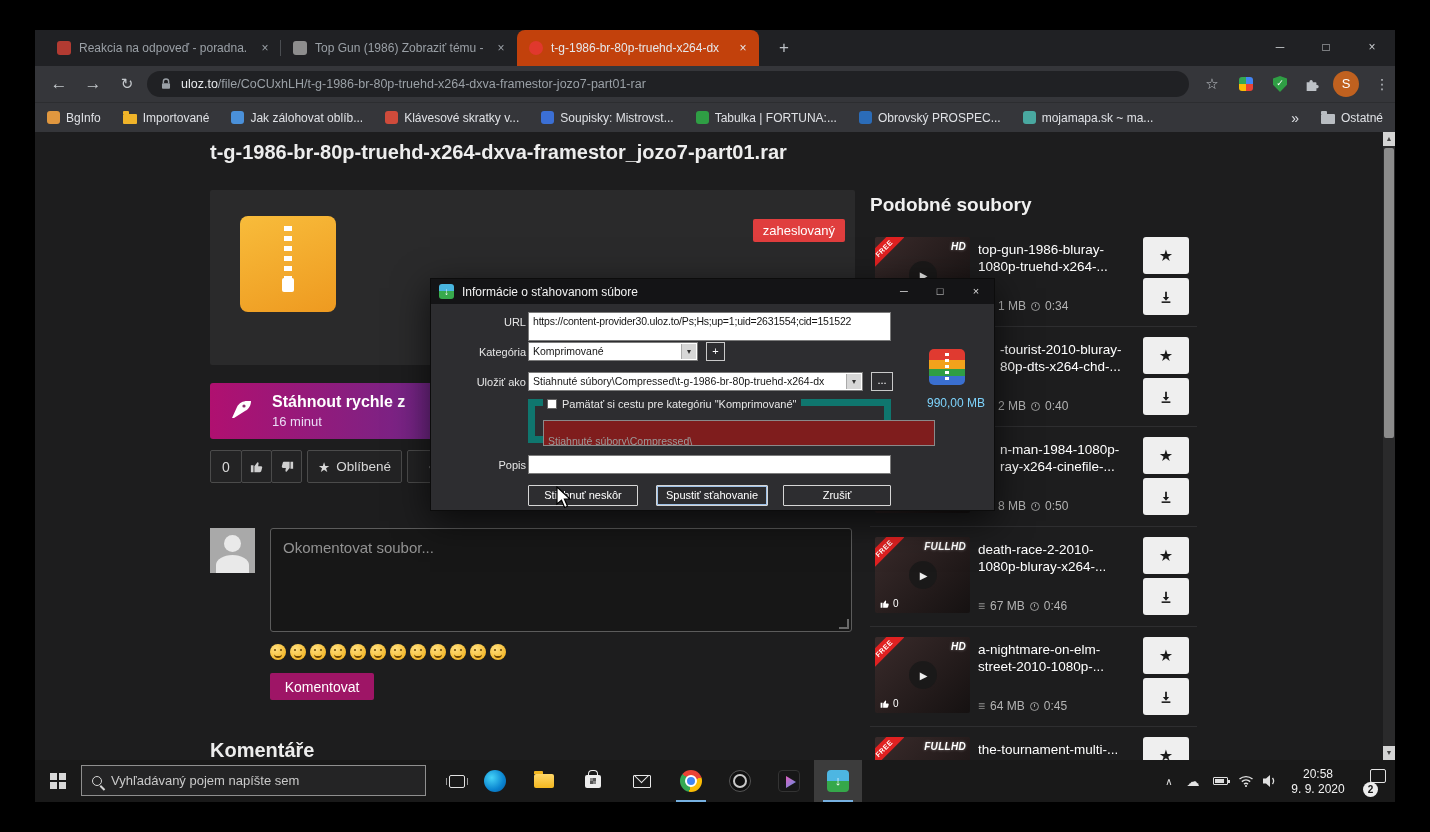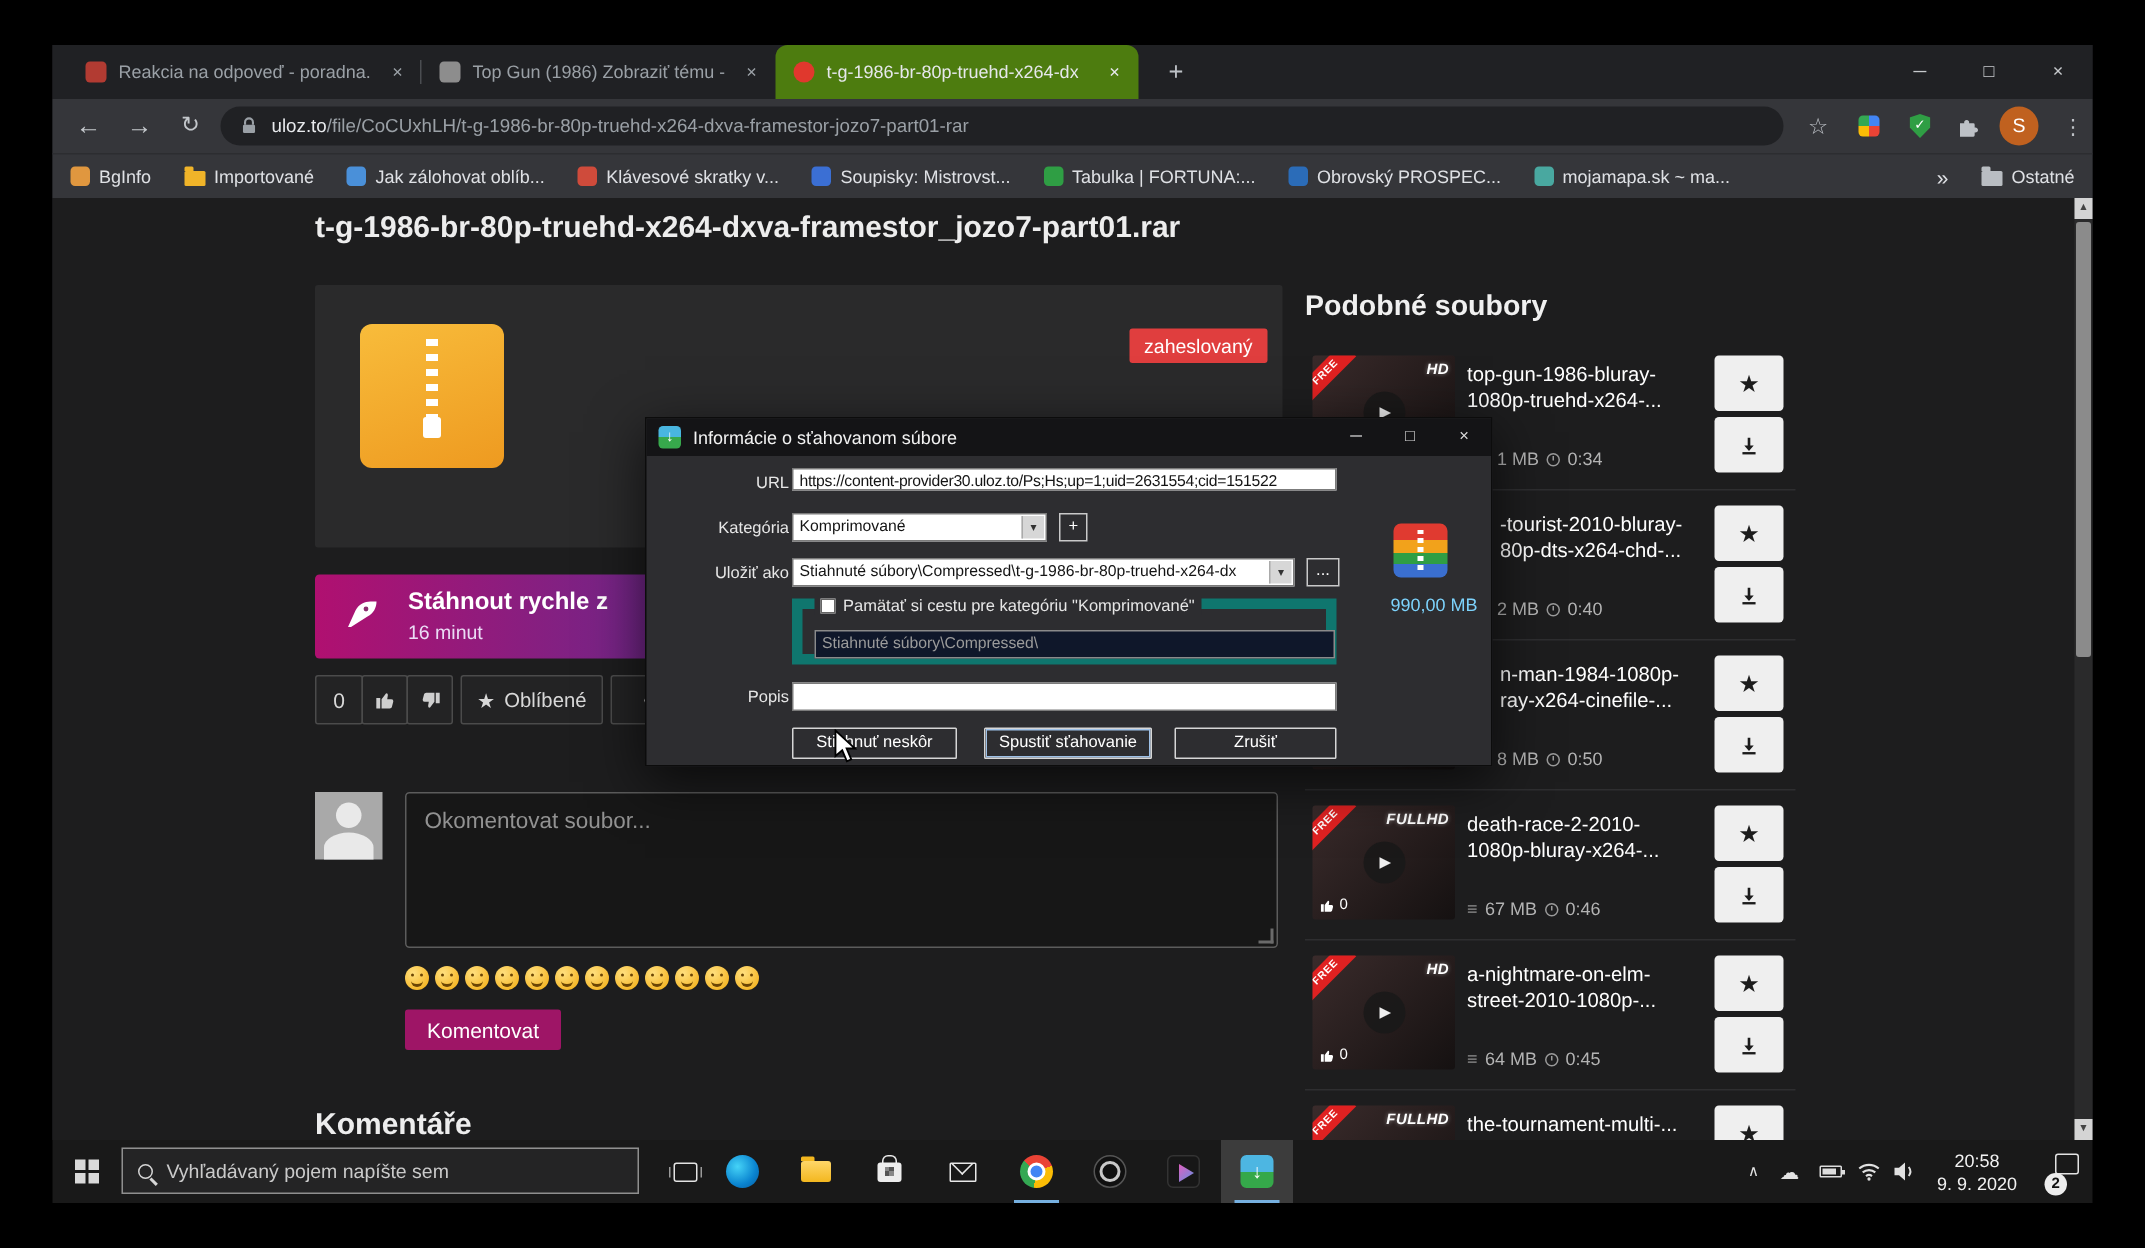--- a/index.html
+++ b/index.html
@@ -4,21 +4,21 @@
 <style>
   *{box-sizing:border-box;margin:0;padding:0}
   html,body{background:#000}
   .screen{position:relative;width:1430px;height:832px;background:#000;font-family:"Liberation Sans",sans-serif;overflow:hidden}
 
   
   .bwin{position:absolute;left:35px;top:30px;width:1360px;height:730px;background:#202124}
   .tabstrip{position:absolute;left:0;top:0;width:100%;height:36px;background:#202124}
   .tab{position:absolute;top:0;height:36px;display:flex;align-items:center;gap:8px;padding:0 8px 0 12px;color:#9aa0a6;font-size:12px}
   .tab .ttl{white-space:nowrap;overflow:hidden;max-width:168px}
-  .tab.active{background:#4d7c0f;border-radius:8px 8px 0 0;color:#e6e8eb}
+  .tab.active{background:#c2410c;border-radius:8px 8px 0 0;color:#e6e8eb}
   .favicon{width:14px;height:14px;border-radius:3px;background:#777;flex:none}
   .tclose{width:16px;height:16px;line-height:16px;text-align:center;border-radius:50%;font-size:12px;flex:none;margin-left:auto}
   .tabsep{position:absolute;top:10px;width:1px;height:16px;background:#4a4d51}
   .newtab{position:absolute;left:736px;top:5px;width:26px;height:26px;text-align:center;line-height:26px;color:#bdc1c6;font-size:17px;border-radius:50%}
   .wbtn{position:absolute;top:0;width:46px;height:34px;color:#c7cacd;text-align:center;line-height:34px;font-size:12px}
   .wbtn.close{right:0}.wbtn.max{right:46px}.wbtn.min{right:92px}
 
   .toolbar{position:absolute;left:0;top:36px;width:100%;height:36px;background:#35363a}
   .navbtn{position:absolute;top:4px;width:28px;height:28px;color:#c3c7cb;font-size:17px;text-align:center;line-height:28px;border-radius:50%}
   #nav-back{left:10px}#nav-fwd{left:44px}#nav-reload{left:78px;font-size:15px}
@@ -106,35 +106,35 @@
   
   .dialog{position:absolute;left:430px;top:278px;width:565px;height:233px;background:#2d2d30;border:1px solid #0c0c0c;box-shadow:0 10px 34px rgba(0,0,0,.65);z-index:40}
   .dlg-tb{position:absolute;left:0;top:0;width:100%;height:25px;background:#141416;display:flex;align-items:center;padding:0 8px;gap:8px}
   .dlg-ico{width:15px;height:15px;border-radius:3px;background:linear-gradient(180deg,#49b6e0 0 50%,#37a94c 50%);color:#fff;font-size:10px;font-weight:bold;text-align:center;line-height:15px;flex:none}
   .dlg-title{color:#f2f2f2;font-size:12px}
   .dlg-btn{position:absolute;top:0;width:36px;height:25px;color:#dcdcdc;font-size:11px;text-align:center;line-height:25px}
   .dlg-close{right:0}.dlg-max{right:36px}.dlg-min{right:72px}
   .dlbl{position:absolute;left:16px;width:79px;text-align:right;color:#e6e6e6;font-size:11px}
   #d-url-l{top:37px}#d-cat-l{top:67px}#d-save-l{top:97px}#d-pop-l{top:180px}
   .dfield{position:absolute;background:#fff;border:1px solid #7b7b7b;color:#141414;font-size:10.5px;line-height:17px;padding:0 4px;white-space:nowrap;overflow:hidden}
-  #d-url{left:97px;top:33px;width:363px;height:15px;letter-spacing:-.2px}
+  #d-url{left:97px;top:33px;width:363px;height:29px;letter-spacing:-.2px}
   #d-cat{left:97px;top:63px;width:170px;height:19px}
   #d-save{left:97px;top:93px;width:335px;height:19px}
   #d-pop{left:97px;top:176px;width:363px;height:19px}
   .combo-arrow{position:absolute;right:1px;top:1px;width:15px;height:15px;background:#d7d7d7;color:#333;font-size:8px;text-align:center;line-height:15px;border-left:1px solid #aaa}
   .dsmall{position:absolute;background:#2d2d30;border:1px solid #c9c9c9;color:#fff;font-size:11px;text-align:center}
   #d-plus{left:275px;top:63px;width:19px;height:19px;line-height:17px}
   #d-browse{left:440px;top:93px;width:22px;height:19px;line-height:15px}
   .pkg{position:absolute;left:498px;top:70px;width:36px;height:36px;border-radius:5px;background:linear-gradient(180deg,#e03a30 0 30%,#f2a21b 30% 55%,#2f9e44 55% 75%,#3a6fd0 75%)}
   .pkg::before{content:'';position:absolute;left:16px;top:4px;width:4px;height:28px;background:repeating-linear-gradient(180deg,#fff 0 3px,rgba(255,255,255,0) 3px 6px)}
   .dsize{position:absolute;left:478px;top:117px;width:76px;text-align:right;color:#7dd3fc;font-size:12px}
   .grpbox{position:absolute;left:97px;top:120px;width:363px;height:44px;border:7px solid #0f766e}
   .grpleg{position:absolute;left:8px;top:-8px;background:#2d2d30;padding:0 4px;display:flex;align-items:center;gap:5px;color:#e6e6e6;font-size:11px}
   .chk{width:10px;height:10px;background:#fff;border:1px solid #666;flex:none}
-  .dis-input{position:absolute;left:8px;top:14px;width:347px;height:19px;background:#0f172a;border:1px solid #8a8a8a;color:#9b9b9b;font-size:10.5px;line-height:17px;padding:0 4px;white-space:nowrap;overflow:hidden}
+  .dis-input{position:absolute;left:8px;top:14px;width:392px;height:19px;background:#7f1d1d;border:1px solid #8a8a8a;color:#9b9b9b;font-size:10.5px;line-height:17px;padding:12px 4px;white-space:nowrap;overflow:hidden}
   .dbtn{position:absolute;top:206px;height:21px;background:#2d2d30;border:1px solid #d6d6d6;color:#fff;font-size:11px;text-align:center;line-height:19px;border-radius:1px}
   #b-later{left:97px;width:110px}
   #b-start{left:225px;width:112px;box-shadow:inset 0 0 0 1px #9ec1e8}
   #b-cancel{left:352px;width:108px}
   .cursor{position:absolute;left:556px;top:486px;z-index:90}
 
   
   .taskbar{position:absolute;left:35px;top:760px;width:1360px;height:42px;background:#191919;z-index:60}
   .tb-start{position:absolute;left:0;top:0;width:46px;height:42px;display:flex;align-items:center;justify-content:center}
   .winlogo{width:16px;height:16px;display:grid;grid-template-columns:7px 7px;grid-template-rows:7px 7px;gap:2px}

